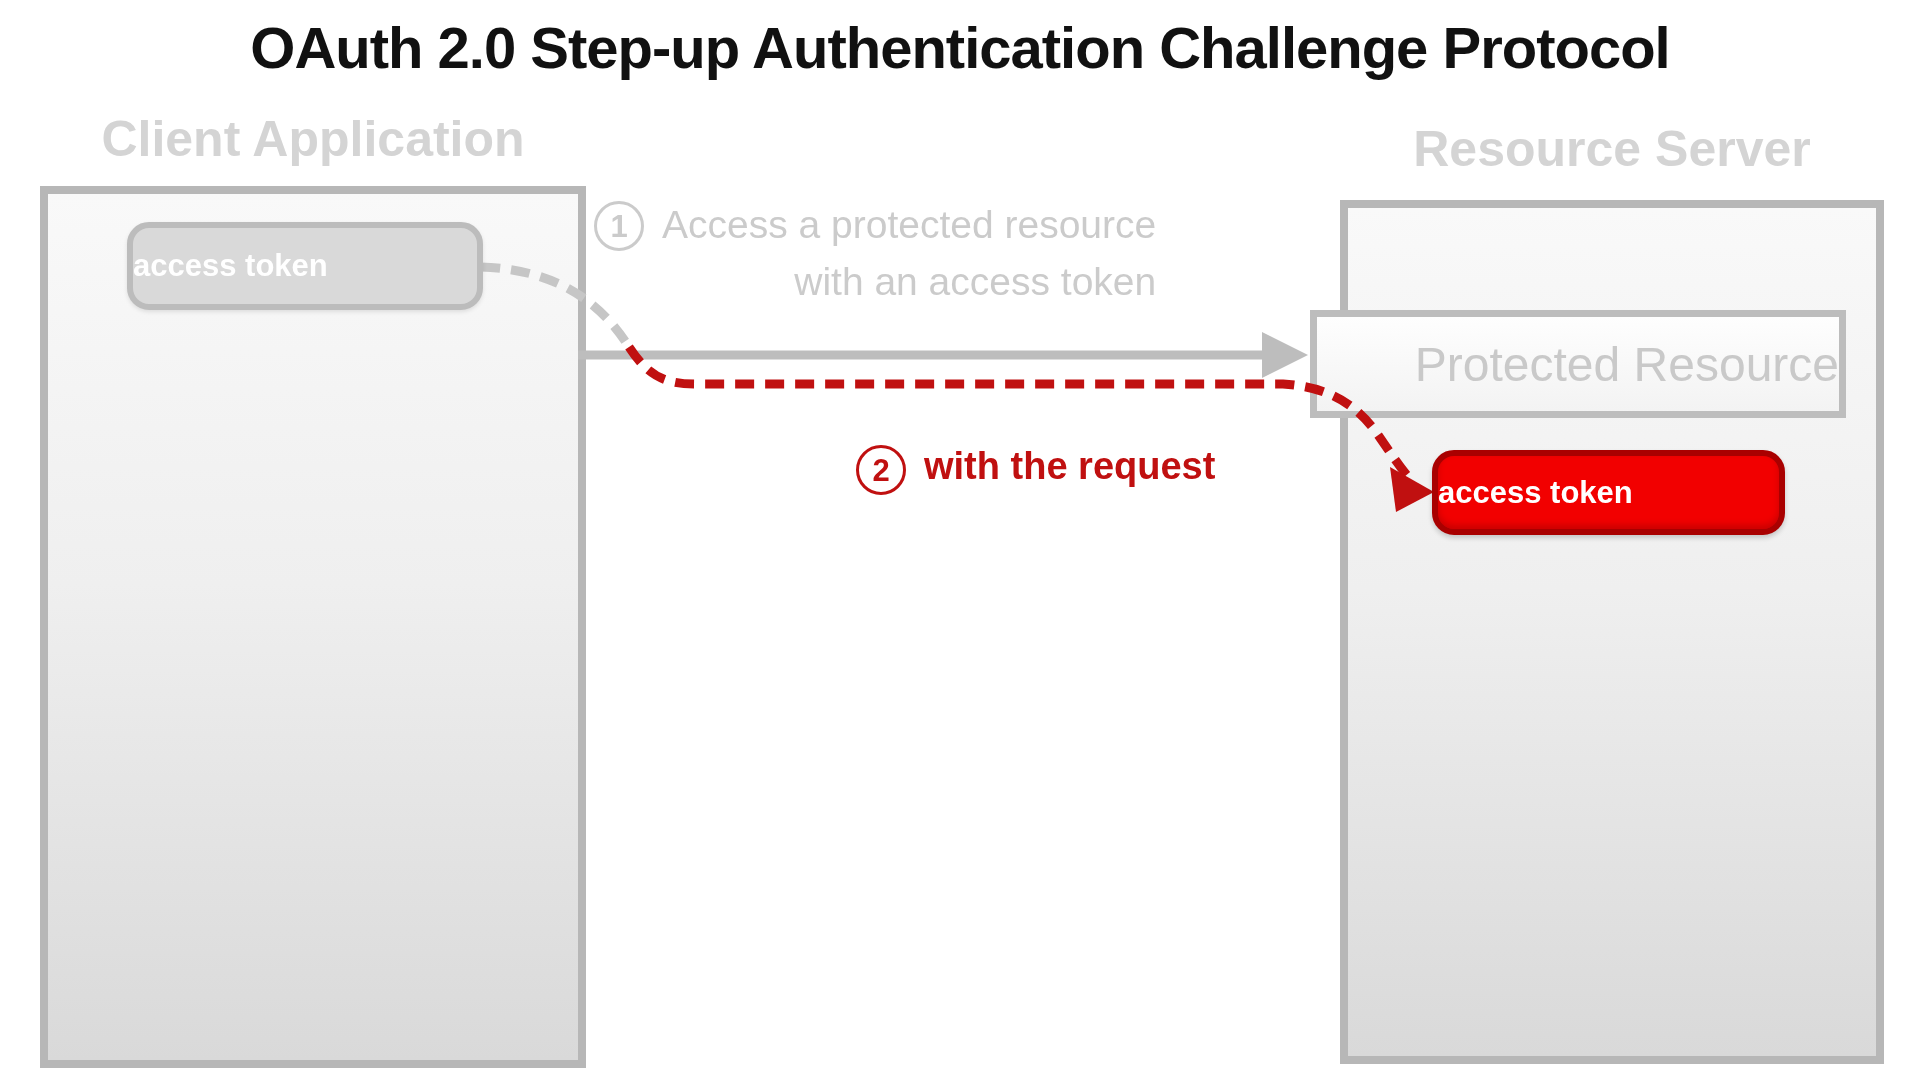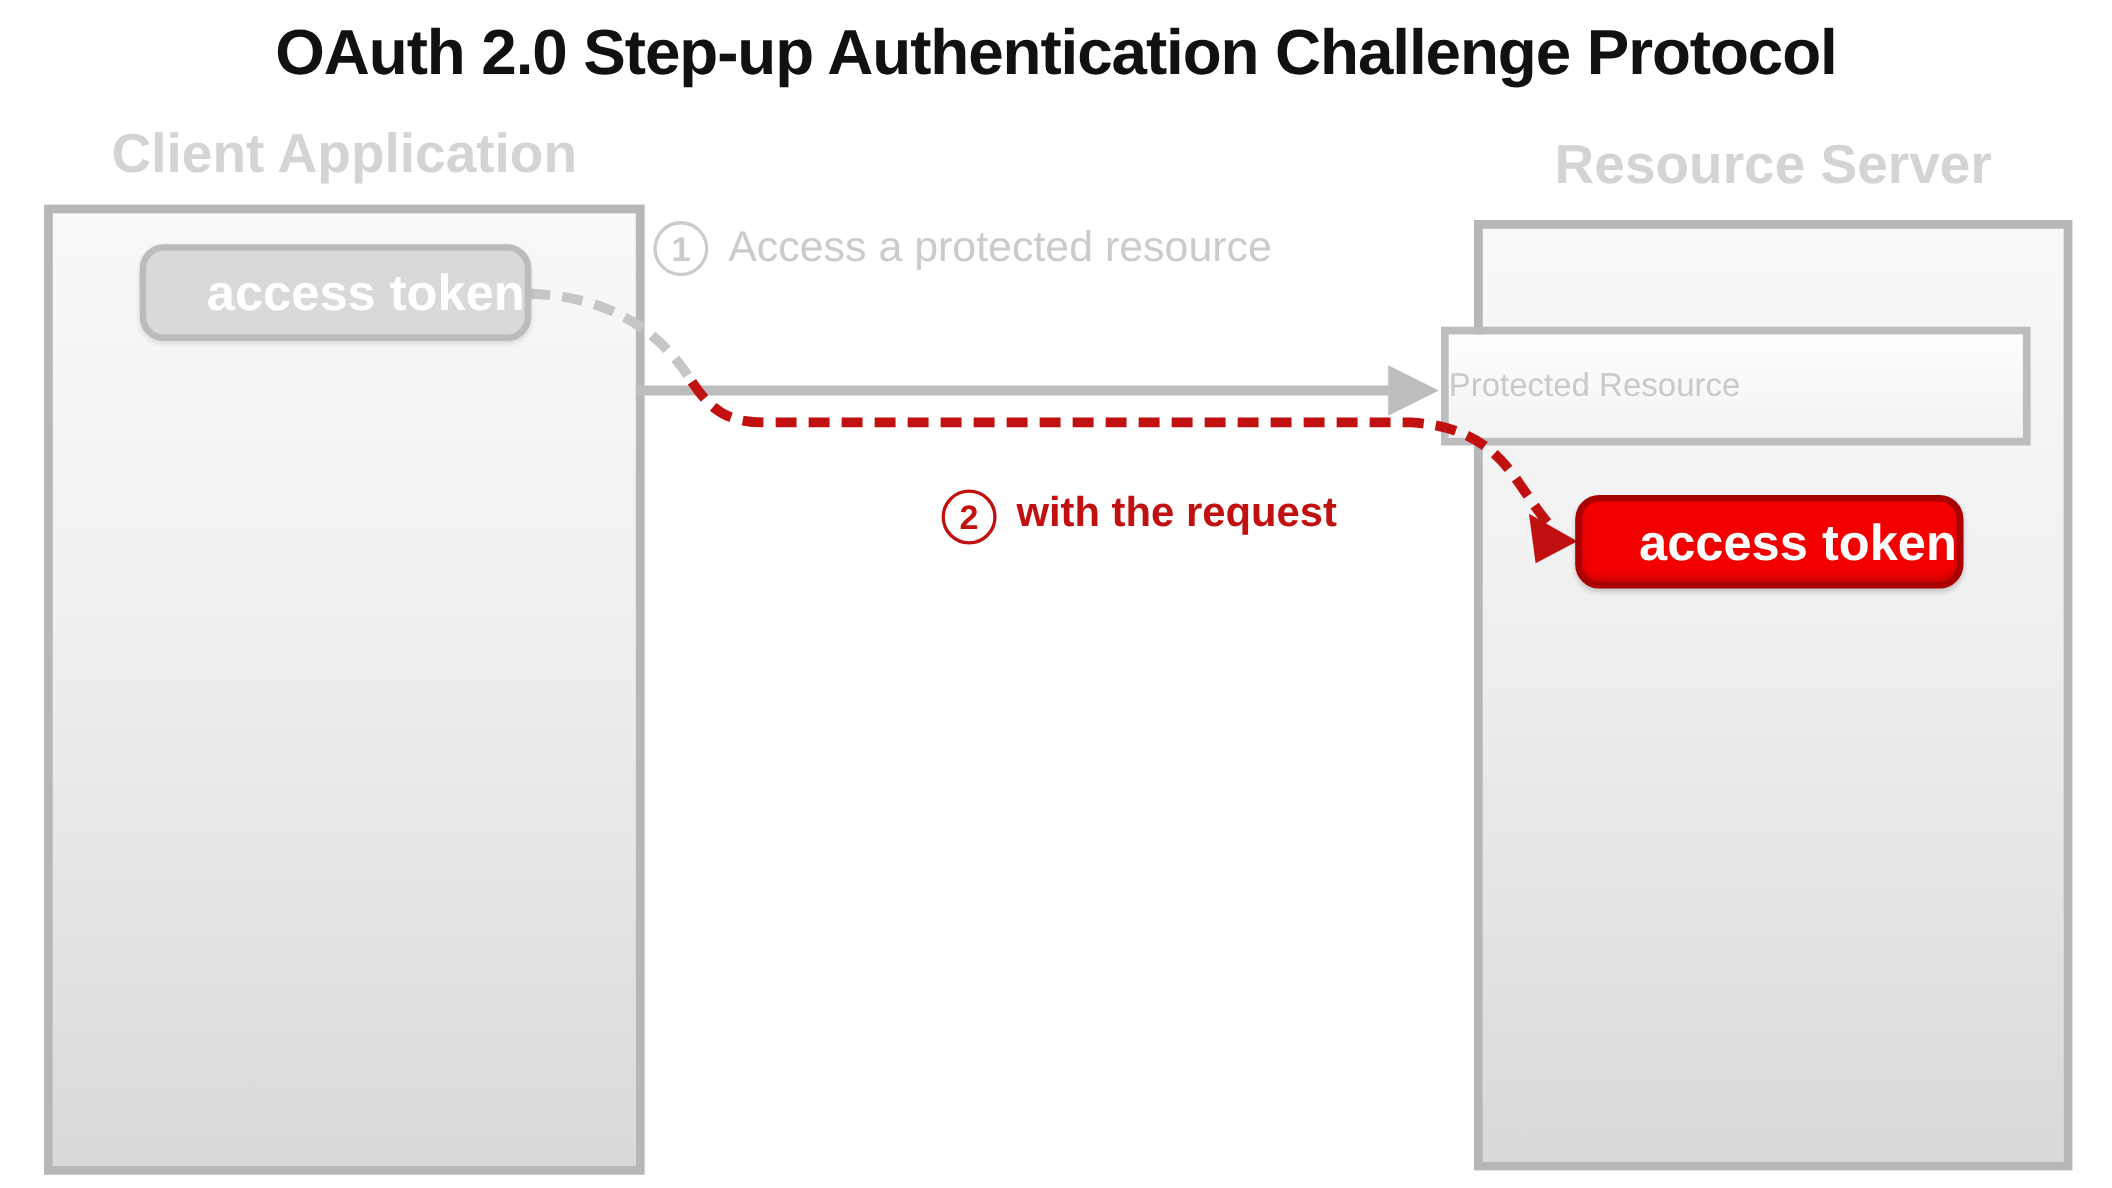--- a/index.html
+++ b/index.html
@@ -40,35 +40,35 @@
 
   .lane-box {
     border: 8px solid #b7b7b7;
     background: linear-gradient(to bottom, #f9f9f9 0%, #efefef 45%, #d9d9d9 100%);
     z-index: 1;
   }
   .lane-box.client   { left: 40px;   top: 186px; width: 530px; height: 866px; }
   .lane-box.resource { left: 1340px; top: 200px; width: 528px; height: 848px; }
 
   .pr-box {
-    left: 1310px; top: 297px; width: 522px; height: 94px;
+    left: 1310px; top: 310px; width: 522px; height: 94px;
     border: 7px solid #bdbdbd;
     background: linear-gradient(to bottom, #fefefe, #f3f3f3);
     z-index: 2;
-    display: flex; align-items: center; justify-content: flex-start;
-    font-size: 30px;
+    display: flex; align-items: center; justify-content: flex-end;
+    font-size: 48px;
     color: #c9c9c9;
     white-space: nowrap;
   }
 
   .badge {
-    display: flex; align-items: center; justify-content: flex-end;
+    display: flex; align-items: center; justify-content: flex-start;
     border-radius: 22px;
     color: #ffffff;
-    font-size: 46px;
+    font-size: 31px;
     font-weight: 700;
     white-space: nowrap;
     z-index: 4;
   }
   .badge.gray {
     left: 127px; top: 222px; width: 344px; height: 76px;
     background: #d9d9d9;
     border: 6px solid #bcbcbc;
     box-shadow: 0 2px 4px rgba(0,0,0,0.10);
   }
@@ -151,20 +151,21 @@
     <span>access token</span>
   </div>
   <div class="abs badge red">
     <span>access token</span>
   </div>
 
   <div class="abs annotation step1">
     <span class="circle-num">1</span>
     <span class="ann-lines">
       <span>Access a protected resource</span>
+      <span>with an access token</span>
     </span>
   </div>
 
   <div class="abs annotation step2">
     <span class="circle-num">2</span>
     <span class="ann-lines">
       <span>with the request</span>
     </span>
   </div>
 

